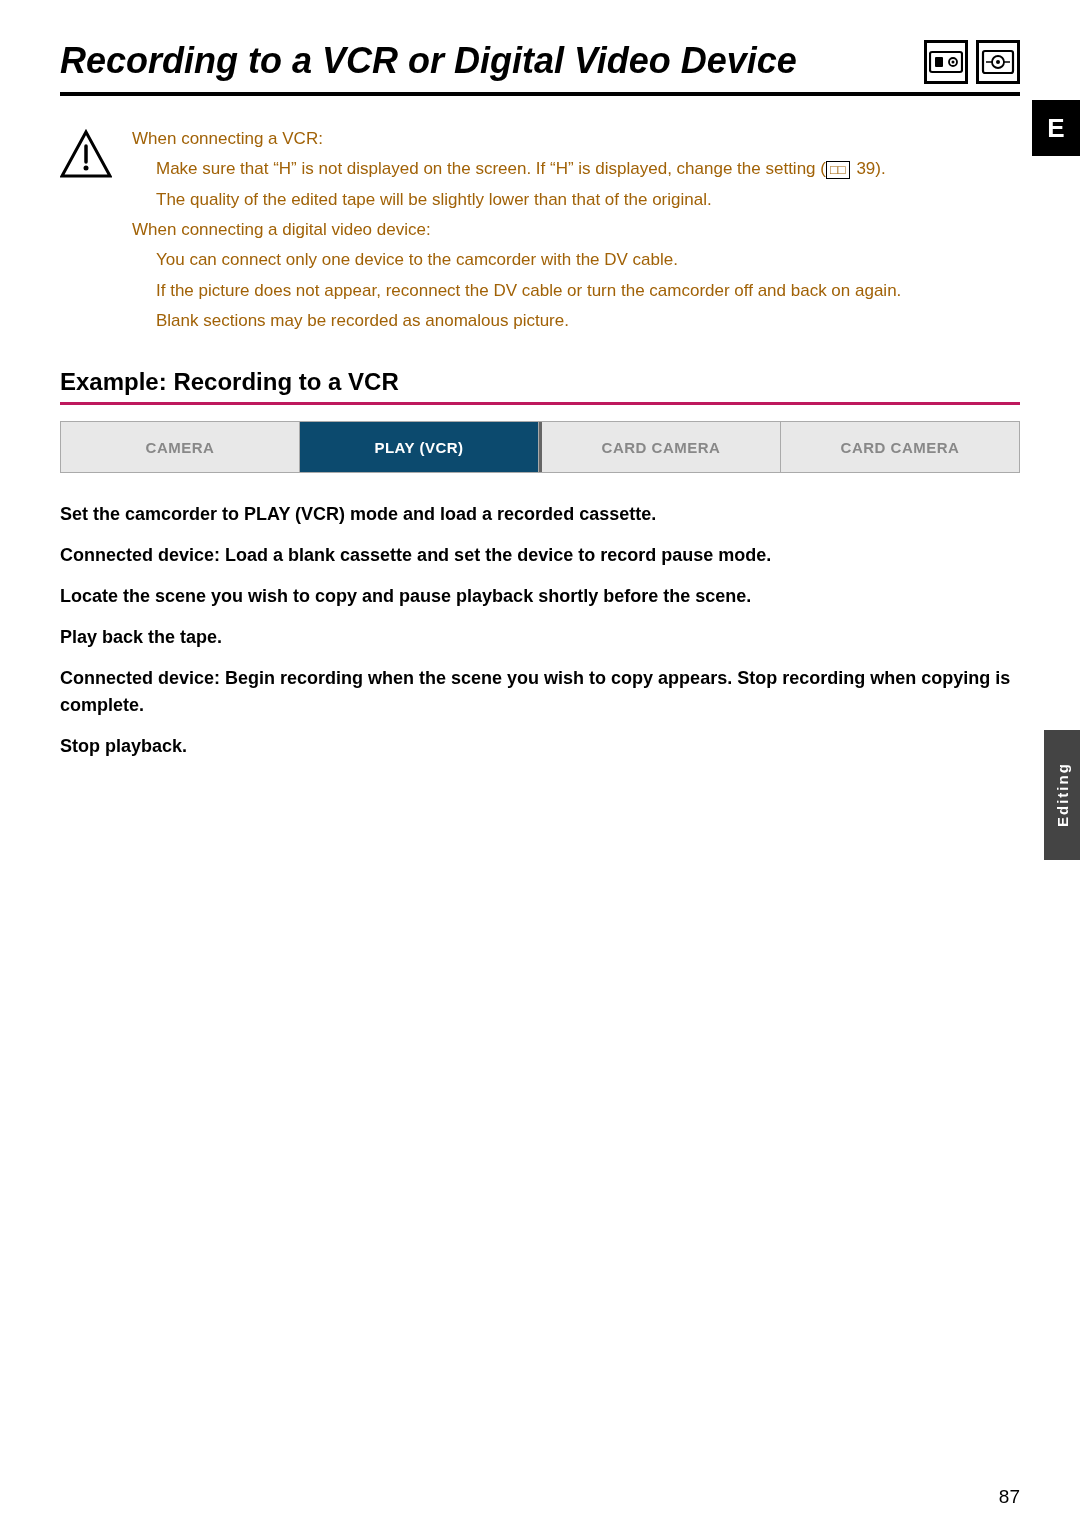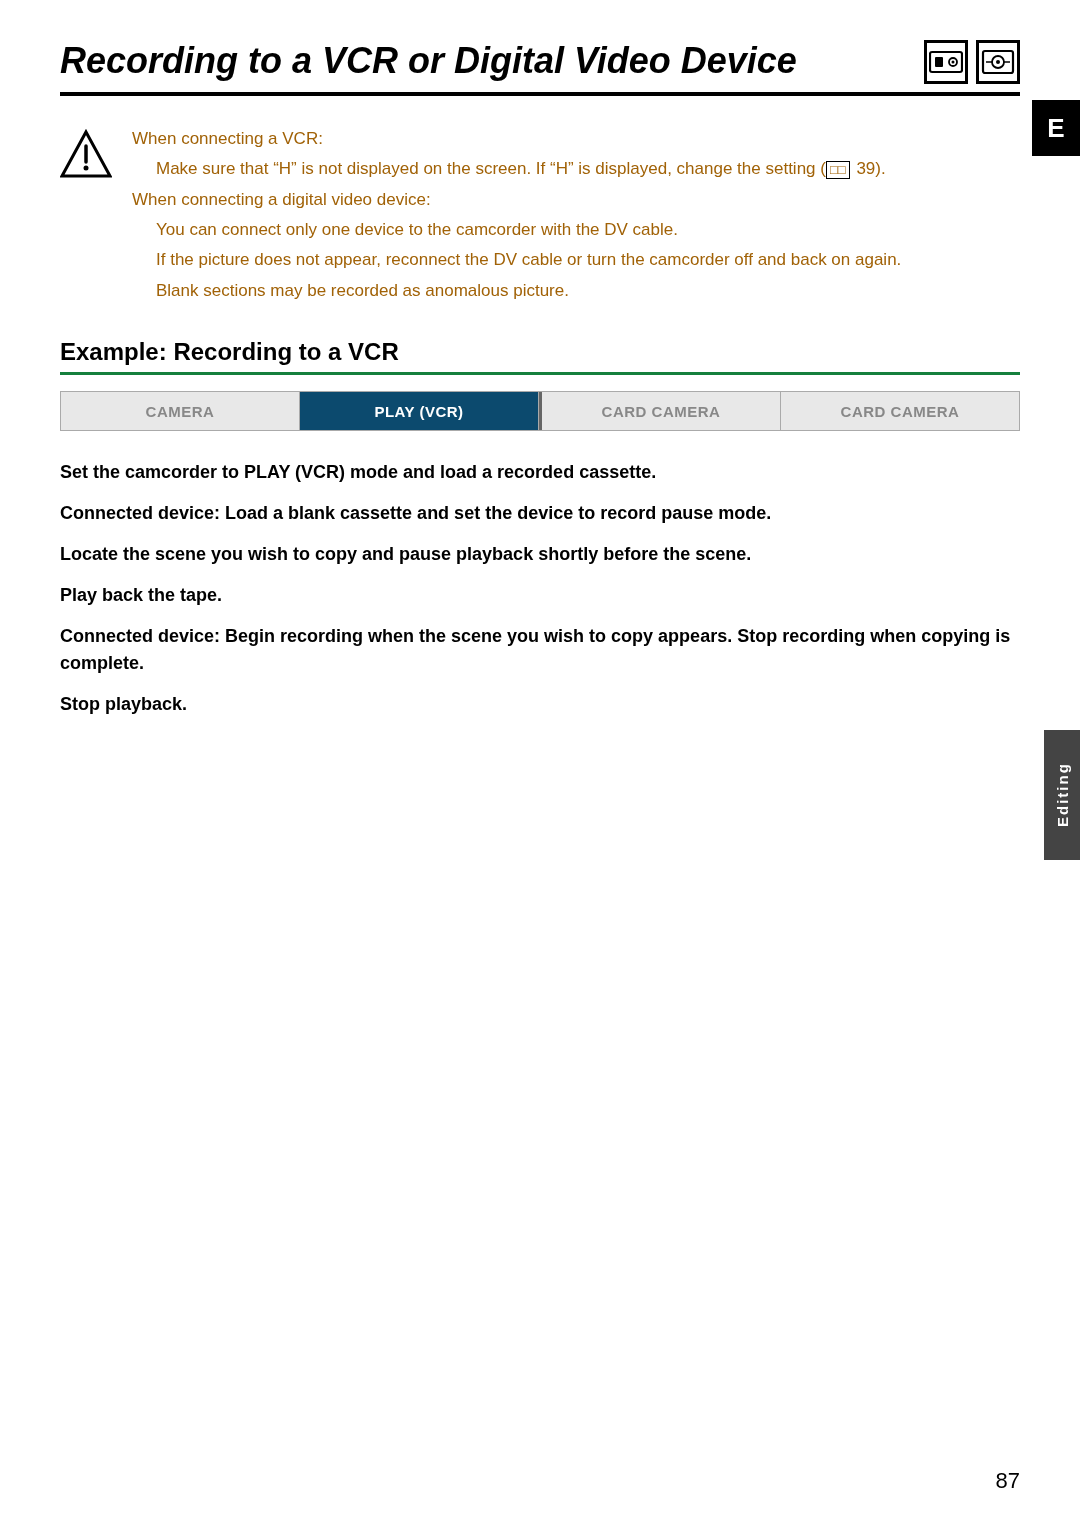--- a/index.html
+++ b/index.html
@@ -117,32 +117,32 @@
     }
 
     .warning-text p {
       margin-bottom: 4px;
     }
 
     
     .section-heading {
       font-size: 24px;
       font-weight: bold;
-      border-bottom: 3px solid #15803d;
+      border-bottom: 3px solid #be185d;
       padding-bottom: 6px;
       margin-bottom: 16px;
     }
 
     
     .mode-bar {
       display: flex;
       align-items: stretch;
       border: 1.5px solid #aaa;
       margin-bottom: 28px;
-      height: 40px;
+      height: 52px;
       width: 100%;
     }
 
     .mode-btn {
       flex: 1;
       display: flex;
       align-items: center;
       justify-content: center;
       font-size: 15px;
       font-weight: bold;
@@ -188,23 +188,23 @@
     .step-sub {
       font-weight: normal;
       display: block;
       padding-left: 28px;
       font-size: 17px;
     }
 
     
     .page-number {
       position: absolute;
-      bottom: 40px;
+      bottom: 26px;
       right: 60px;
-      font-size: 22px;
+      font-size: 19px;
       font-weight: normal;
     }
 
     
     .book-ref {
       display: inline-flex;
       align-items: center;
       justify-content: center;
       border: 1.5px solid #000;
       padding: 0 3px;
@@ -250,20 +250,21 @@
     <div class="warning-icon">
       <svg width="52" height="52" viewBox="0 0 52 52">
         <polygon points="26,4 50,48 2,48" fill="none" stroke="#000" stroke-width="3"></polygon>
         <line x1="26" y1="18" x2="26" y2="34" stroke="#000" stroke-width="3.5" stroke-linecap="round"></line>
         <circle cx="26" cy="40" r="2.5" fill="#000"></circle>
       </svg>
     </div>
     <div class="warning-text">
       <p>When connecting a VCR:</p>
       <p style="padding-left:24px;">Make sure that “H” is not displayed on the screen. If “H” is displayed, change the setting (<span class="book-ref">□□</span> 39).</p>
+      <p style="padding-left:24px;">The quality of the edited tape will be slightly lower than that of the original.</p>
       <p>When connecting a digital video device:</p>
       <p style="padding-left:24px;">You can connect only one device to the camcorder with the DV cable.</p>
       <p style="padding-left:24px;">If the picture does not appear, reconnect the DV cable or turn the camcorder off and back on again.</p>
       <p style="padding-left:24px;">Blank sections may be recorded as anomalous picture.</p>
     </div>
   </div>
 
   <div class="section-heading">Example: Recording to a VCR</div>
 
   <div class="mode-bar">

